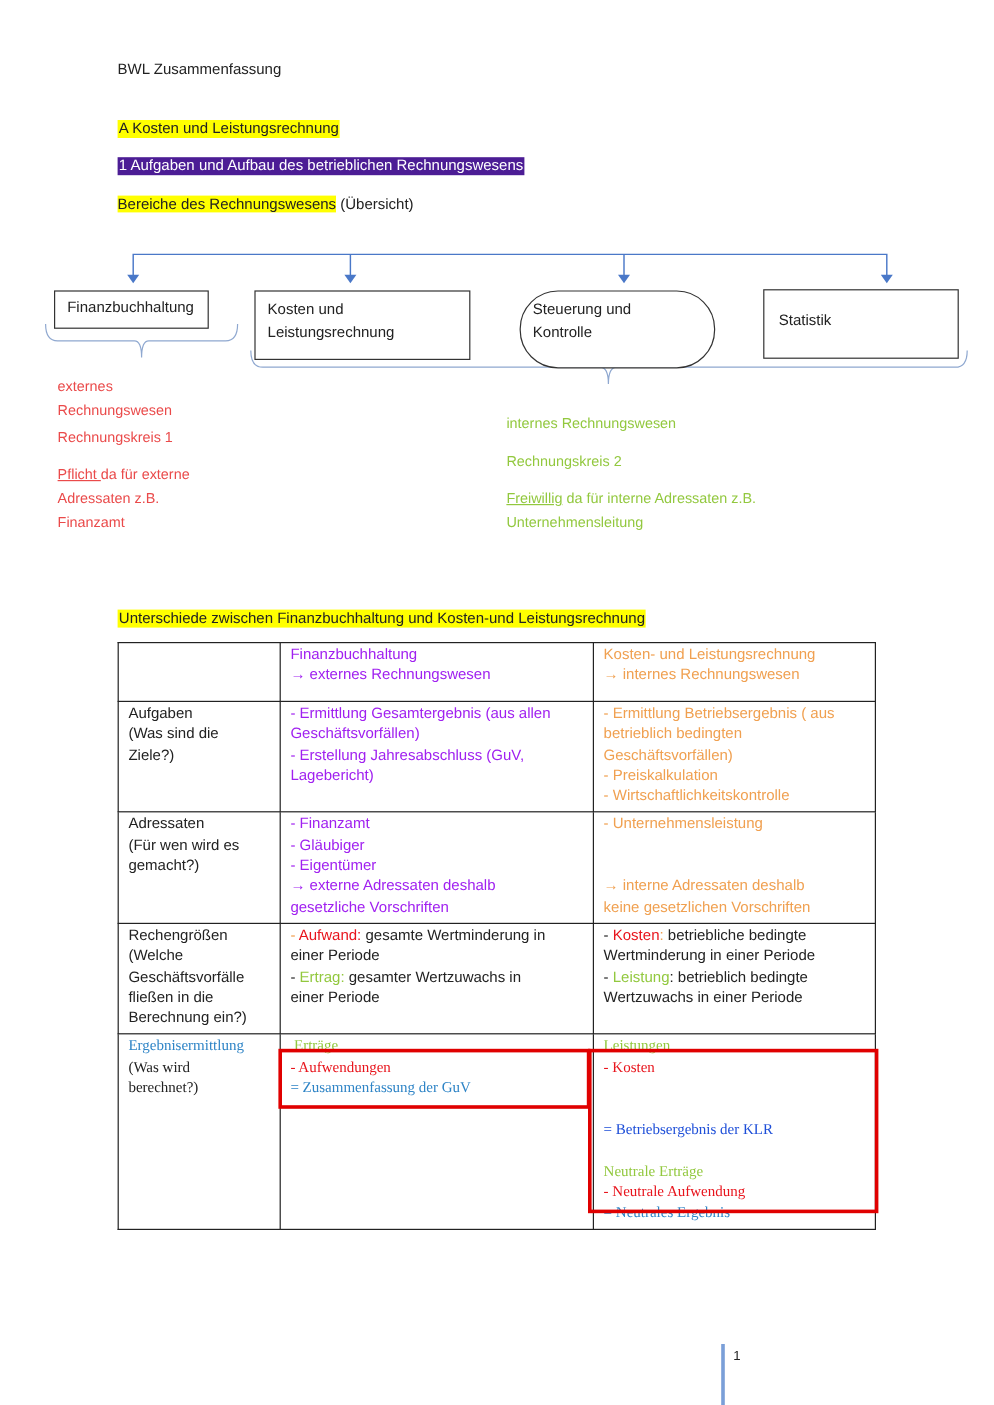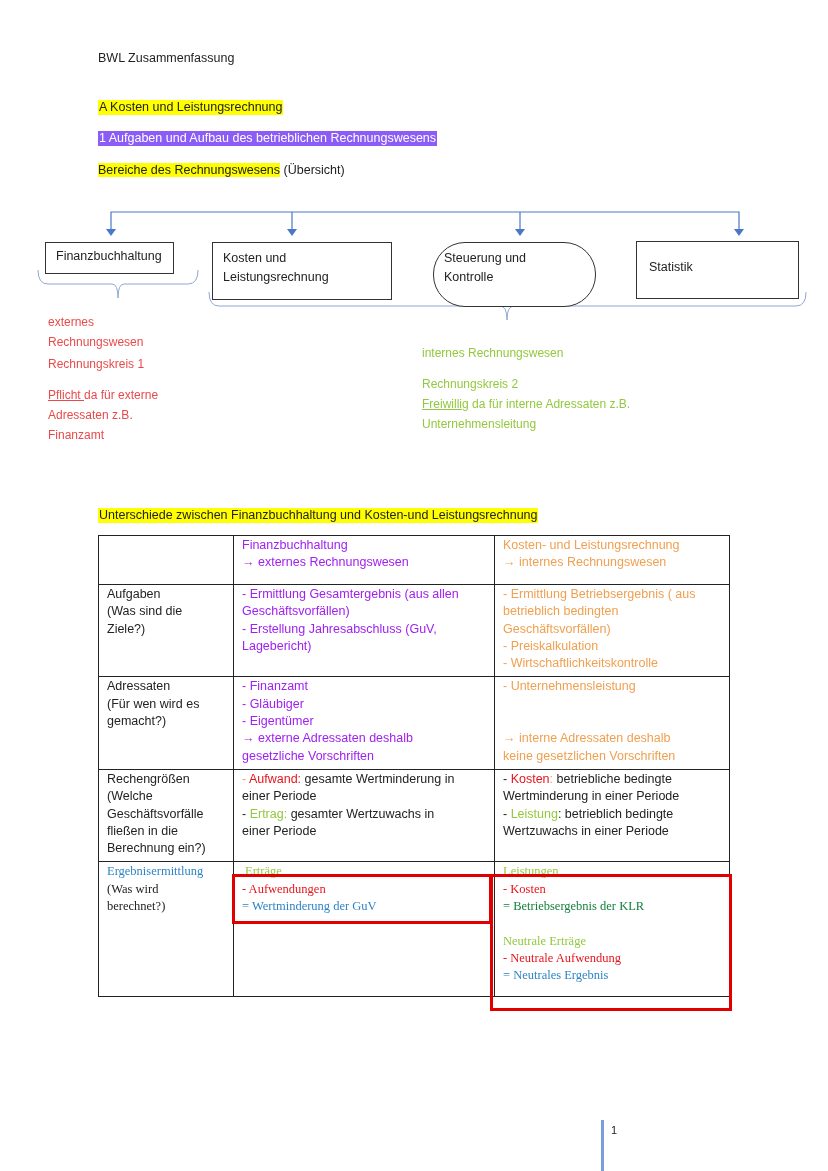--- a/index.html
+++ b/index.html
@@ -1,29 +1,29 @@
 <!DOCTYPE html>
 <html><head>
 <meta charset="utf-8">
 <style>
   html, body { margin: 0; padding: 0; background: #ffffff; }
   body { width: 828px; height: 1171px; position: relative; overflow: hidden;
          font-family: "Liberation Sans", sans-serif; color: #222; font-size: 12.5px; }
   .abs { position: absolute; }
   .hl-yellow { background: #ffff00; }
-  .hl-black { background: #8b5cf6; color: #fff; }
+  .hl-black { background: #4c1d95; color: #fff; }
   .line { white-space: nowrap; line-height: 15px; }
   .box { position: absolute; border: 1px solid #333; background: #fff; box-sizing: border-box;
          padding: 6px 10px; line-height: 19px; font-size: 12.5px; }
   .red { color: #ea4a4a; }
   .green { color: #92c83e; }
   .purple { color: #a020f0; }
   .orange { color: #f0a050; }
   .blue { color: #2e84c6; }
-  .cyan { color: #15803d; }
+  .cyan { color: #1d4ed8; margin-top: 35px; }
   .red2 { color: #e8141c; }
   .ul { text-decoration: underline; }
   .side-text { line-height: 20px; font-size: 12px; }
   table.cmp { position: absolute; left: 98px; top: 535px; border-collapse: collapse; width: 632px; }
   table.cmp td { border: 1px solid #222; vertical-align: top; padding: 1px 8px 4px 8px;
                  font-size: 12.5px; line-height: 17.3px; }
   table.cmp td.c0 { width: 118px; }
   table.cmp td.c1 { width: 244px; }
   .redframe { position: absolute; border: 3px solid #e00000; box-sizing: border-box; }
   .pagebar { position: absolute; left: 601px; top: 1120px; width: 3px; height: 51px; background: #7a9fd8; }
@@ -79,21 +79,21 @@
   <div>Rechnungswesen</div>
   <div style="margin-top:2px;">Rechnungskreis 1</div>
   <div style="margin-top:11px;"><span class="ul">Pflicht </span><span>da für externe</span></div>
   <div>Adressaten z.B.</div>
   <div>Finanzamt</div>
 </div>
 
 <div class="abs side-text green" style="left:422px; top:343px;">
   <div>internes Rechnungswesen</div>
   <div style="margin-top:11px;">Rechnungskreis 2</div>
-  <div style="margin-top:0;"><span class="ul">Freiwillig</span><span> da für interne Adressaten z.B.</span></div>
+  <div style="margin-top:11px;"><span class="ul">Freiwillig</span><span> da für interne Adressaten z.B.</span></div>
   <div>Unternehmensleitung</div>
 </div>
 
 <div class="abs line hl-yellow" style="left:98px; top:508px; padding:0 1px;">Unterschiede zwischen Finanzbuchhaltung und Kosten-und Leistungsrechnung</div>
 
 <table class="cmp">
   <tbody>
       <tr style="height:49px;">
     <td class="c0"></td>
     <td class="c1 purple">
@@ -169,21 +169,21 @@
   </tr>
   <tr style="height:135px;font-family:Liberation Serif, serif;">
     <td class="c0">
       <div class="blue">Ergebnisermittlung</div>
       <div>(Was wird</div>
       <div>berechnet?)</div>
     </td>
     <td class="c1">
       <div class="green" style="padding-left:3px;">Erträge</div>
       <div class="red2">- Aufwendungen</div>
-      <div class="blue">= Wertminderung der GuV</div>
+      <div class="blue">= Zusammenfassung der GuV</div>
     </td>
     <td>
       <div class="green">Leistungen</div>
       <div class="red2">- Kosten</div>
       <div class="cyan">= Betriebsergebnis der KLR</div>
       <div style="height:17.3px;"></div>
       <div class="green">Neutrale Erträge</div>
       <div class="red2">- Neutrale Aufwendung</div>
       <div class="blue">= Neutrales Ergebnis</div>
     </td>

